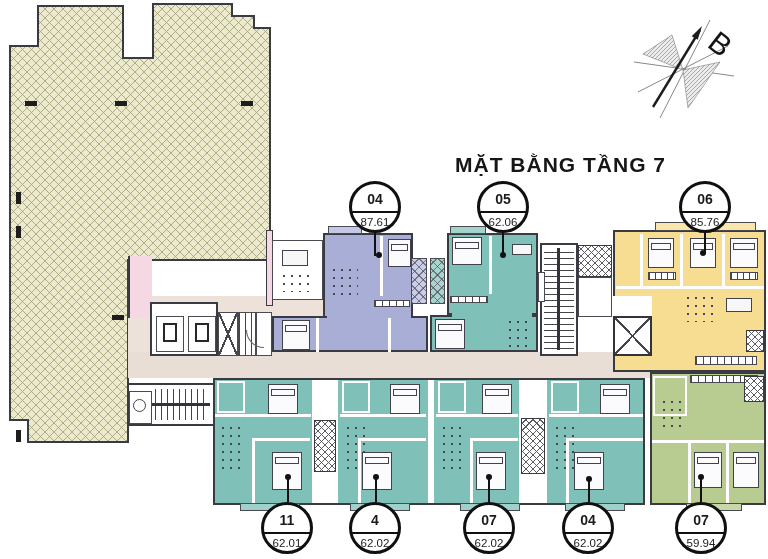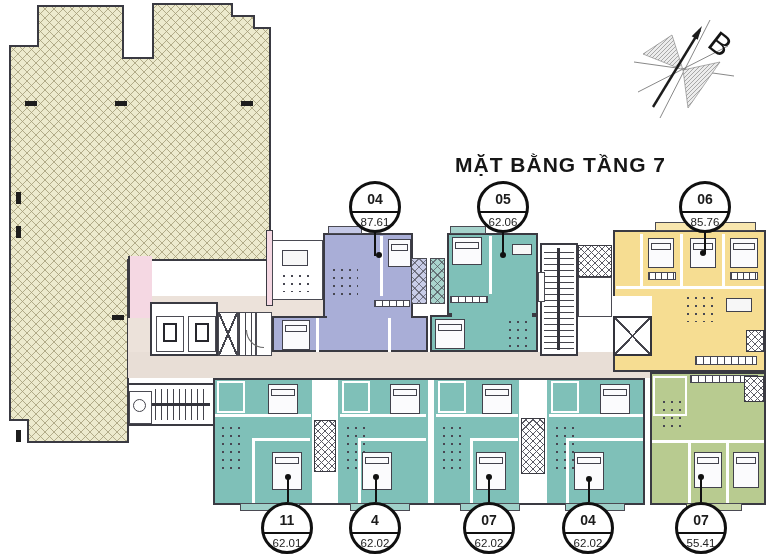--- a/index.html
+++ b/index.html
@@ -263,16 +263,16 @@
   <div class="a badge" style="left:463px;top:502px;">
     <div class="no">07</div>
     <div class="ar">62.02</div>
   </div>
   <div class="a badge" style="left:562px;top:502px;">
     <div class="no">04</div>
     <div class="ar">62.02</div>
   </div>
   <div class="a badge" style="left:675px;top:502px;">
     <div class="no">07</div>
-    <div class="ar">55.41</div>
+    <div class="ar">59.94</div>
   </div>
 
 </div>
 
 </body></html>

